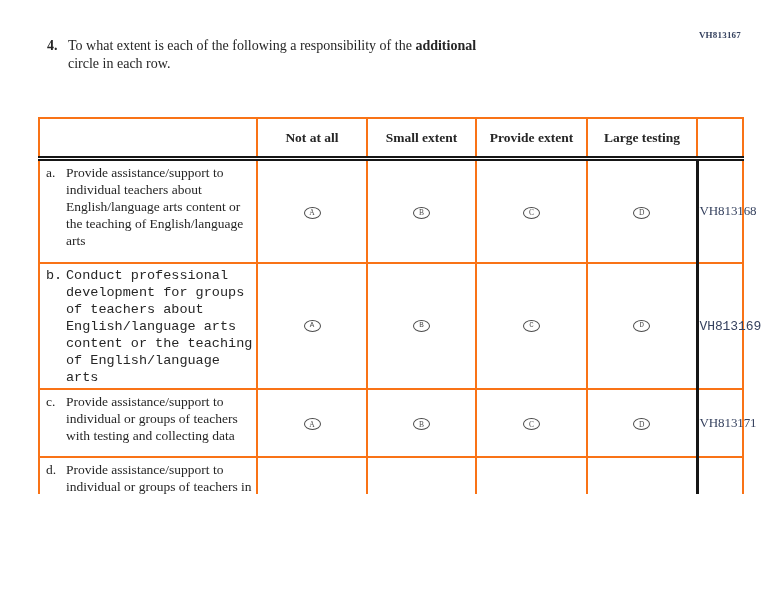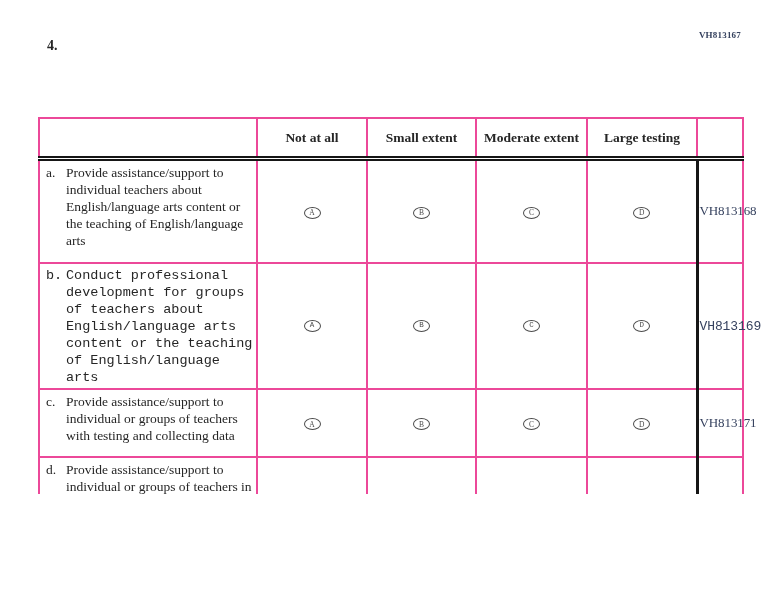--- a/index.html
+++ b/index.html
@@ -13,21 +13,21 @@
   }
   .question { position:absolute; left:47px; top:37px; display:flex; font-size:14px; line-height:18px; }
   .qnum { font-weight:bold; width:21px; flex:none; }
   .qline { white-space:nowrap; }
   .b { font-weight:bold; }
 
   table.matrix {
     position:absolute; left:38px; top:117px; width:704px;
     border-collapse:collapse; table-layout:fixed;
   }
-  .matrix th, .matrix td { border:2px solid #ec4899; padding:0; }
+  .matrix th, .matrix td { border:2px solid #f97316; padding:0; }
   .matrix thead tr { height:40px; }
   .matrix thead th {
     font-size:13.5px; font-weight:bold; text-align:center; vertical-align:middle;
     border-bottom:5px double #161616; line-height:15px; padding:2px 4px;
   }
   tr.row-a { height:105px; }
   tr.row-b { height:104px;font-family:Liberation Mono, monospace; }
   tr.row-c { height:68px; }
   tr.row-d { height:120px; }
   td.item { vertical-align:top; font-size:13.5px; line-height:17px; padding:3px 3px 2px 6px; }
@@ -53,38 +53,40 @@
 </head>
 <body>
 
 <div class="page">
 
   <div class="doc-code">VH813167</div>
 
   <div class="question">
     <div class="qnum">4.</div>
     <div class="qtext">
+      <div class="qline"><span>To what extent is each of the following a responsibility of the </span><span class="b">additional</span></div>
+      <div class="qline"><span>circle in each row.</span></div>
     </div>
   </div>
 
   <table class="matrix">
     <colgroup>
       <col style="width:218px">
         <col style="width:110px">
         <col style="width:109px">
       <col style="width:111px">
         <col style="width:110px">
         <col style="width:46px">
     </colgroup>
     <thead>
       <tr>
         <th></th>
         <th>Not at all</th>
         <th>Small extent</th>
-        <th>Moderate extent</th>
+        <th>Provide extent</th>
         <th>Large testing</th>
         <th></th>
       </tr>
     </thead>
     <tbody>
       <tr class="row-a">
         <td class="item">
           <div class="item-inner"><span class="marker">a.</span><span>Provide assistance/support to individual teachers about English/language arts content or the teaching of English/language arts</span></div>
         </td>
         <td class="opt"><span class="bubble"><span>A</span></span></td>

